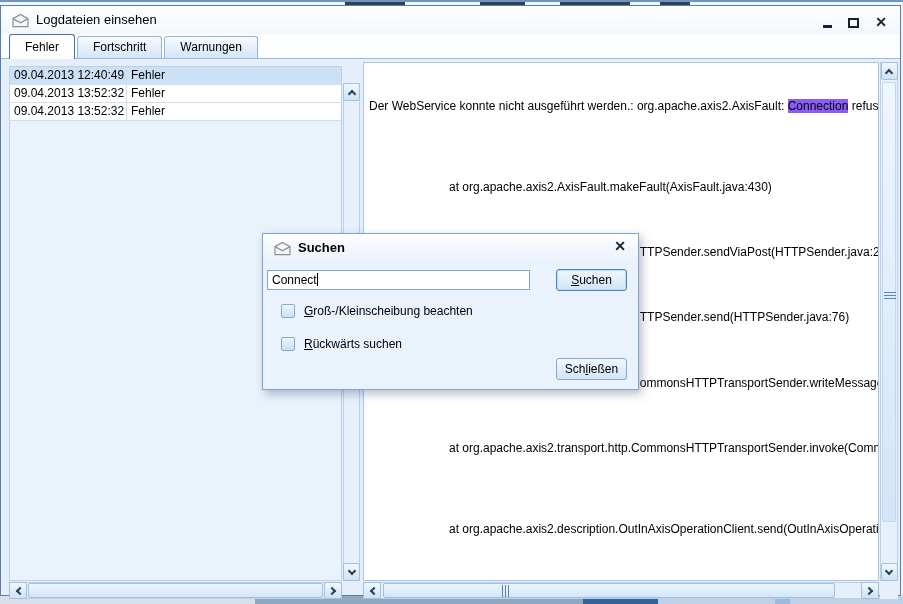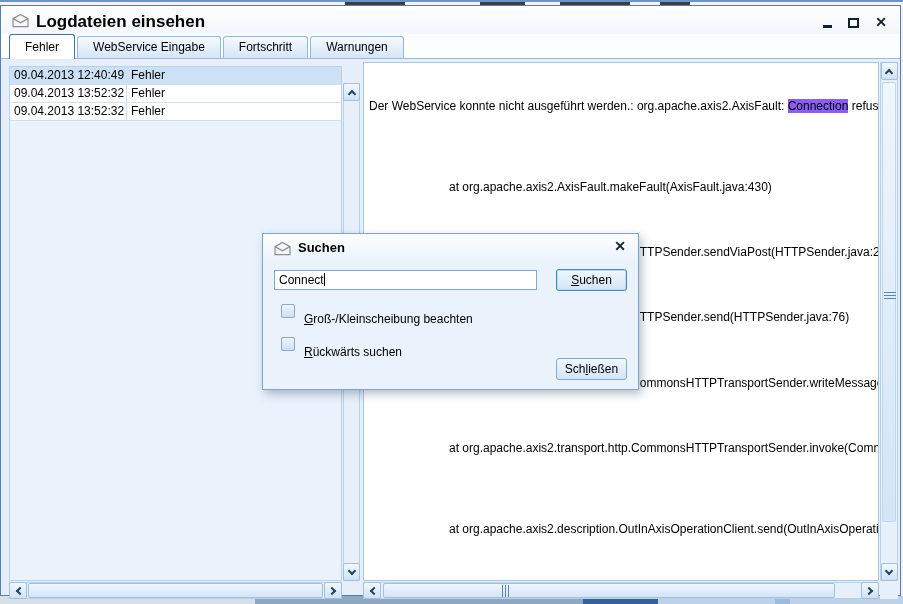--- a/index.html
+++ b/index.html
@@ -11,21 +11,21 @@
   .bd-top { position:absolute; left:0; top:0; width:903px; height:6px; background:#f4f4f4; }
   .bd-top .blue { position:absolute; left:0; top:0; width:903px; height:2px; background:#6b95c5; }
   .bd-top .mark { position:absolute; top:2px; height:3px; background:#3a3f46; }
   .bd-bottom { position:absolute; left:0; top:596px; width:903px; height:8px; background:#d9dfe6; }
   .bd-bottom .seg { position:absolute; top:0; height:8px; }
 
   
   .window { position:absolute; left:0; top:5px; width:901px; height:591px; background:#fcfdfe; border:1px solid #567eae; }
   .titlebar { position:absolute; left:0; top:0; width:899px; height:28px; background:linear-gradient(#fefefe,#f2f7fc); }
   .app-icon { position:absolute; left:10px; top:7px; width:19px; height:15px; }
-  .title { position:absolute; left:35px; top:6px; font-size:17px; font-weight:bold; }
+  .title { position:absolute; left:35px; top:6px; font-size:13px; font-weight:normal; }
   .wctrl { position:absolute; top:8px; width:22px; height:17px; text-align:center; cursor:default; }
   .wctrl.min { right:62px; } .wctrl.max { right:36px; } .wctrl.cls { right:8px; }
   .glyph-min { display:inline-block; width:9px; height:3px; background:#13202e; margin-top:10px; }
   .glyph-max { display:inline-block; width:11px; height:10px; border:2px solid #13202e; margin-top:3px; }
   .glyph-x { font-size:14px; font-weight:bold; color:#13202e; line-height:17px; }
 
   
   .tabbar { position:absolute; left:0; top:28px; width:899px; height:25px; display:flex; align-items:flex-end; padding-left:8px; border-bottom:1px solid #9ab9dc; background:#fcfdfe; }
   .tab { height:22px; line-height:21px; padding:0 15px; font-size:12px; margin-right:2px;
          border:1px solid #96b7d9; border-bottom:none; border-radius:3px 3px 0 0;
@@ -68,30 +68,30 @@
   .trace-line[data-kind="indent"] { padding-left:80px; }
   .hl { background:#8b5cf6; }
 
   
   .dialog { position:absolute; left:262px; top:233px; width:377px; height:157px; background:#eaf2fc; border:1px solid #7fa5cc;
             box-shadow:3px 4px 9px rgba(50,70,100,0.35); }
   .dlg-titlebar { position:absolute; left:0; top:0; width:375px; height:28px; background:linear-gradient(#fdfefe,#eaf2fc); }
   .dlg-icon { position:absolute; left:10px; top:7px; width:19px; height:15px; }
   .dlg-title { position:absolute; left:35px; top:6px; font-size:13px; font-weight:bold; }
   .dlg-close { position:absolute; right:12px; top:4px; font-size:14px; font-weight:bold; color:#13202e; cursor:default; }
-  .textbox { position:absolute; left:11px; top:36px; width:263px; height:20px; background:#fff; border:1px solid #7fa6cc; font-size:12px; line-height:18px; padding-left:4px; white-space:pre; }
+  .textbox { position:absolute; left:4px; top:36px; width:263px; height:20px; background:#fff; border:1px solid #7fa6cc; font-size:12px; line-height:18px; padding-left:4px; white-space:pre; }
   .caret { display:inline-block; width:1px; height:13px; background:#000; vertical-align:-2px; }
   .btn { position:absolute; width:71px; height:22px; font-size:12px; text-align:center; line-height:20px;
          background:linear-gradient(#f0f7fe,#d2e4f6); border:1px solid #85a8cd; border-radius:3px; cursor:default; }
   .btn.default { border-color:#4a86be; box-shadow:inset 0 0 0 1px #b9dcf5; }
   .btn-search { left:293px; top:35px; }
   .btn-close  { left:293px; top:124px; }
   .checkrow { position:absolute; left:18px; height:15px; font-size:12px; }
   .cb-box { position:absolute; left:0; top:0; width:14px; height:14px; background:linear-gradient(#eef6fe,#cbdff4); border:1px solid #89aacb; border-radius:2px; }
-  .cb-label { position:absolute; left:23px; top:8px; white-space:nowrap; }
+  .cb-label { position:absolute; left:23px; top:0; white-space:nowrap; }
   .mn { text-decoration:underline; }
 </style>
 </head>
 <body>
 
 <div class="screen">
 
   <div class="bd-top">
     <div class="blue"></div>
     <div class="mark" style="left:345px;width:60px;"></div>
@@ -116,21 +116,20 @@
       <span class="title">Logdateien einsehen</span>
       <span class="wctrl min"><span class="glyph-min"></span></span>
       <span class="wctrl max"><span class="glyph-max"></span></span>
       <span class="wctrl cls glyph-x"><span>✕</span></span>
     </div>
 
     <div class="tabbar">
 
         <div class="tab" data-active="true">Fehler</div>
 
-        <div class="tab" data-active="false">WebService Eingabe</div>
 
 
         <div class="tab" data-active="false">Fortschritt</div>
 
         <div class="tab" data-active="false">Warnungen</div>
       </div>
 
     <div class="content">
 
       <div class="tablepanel">

